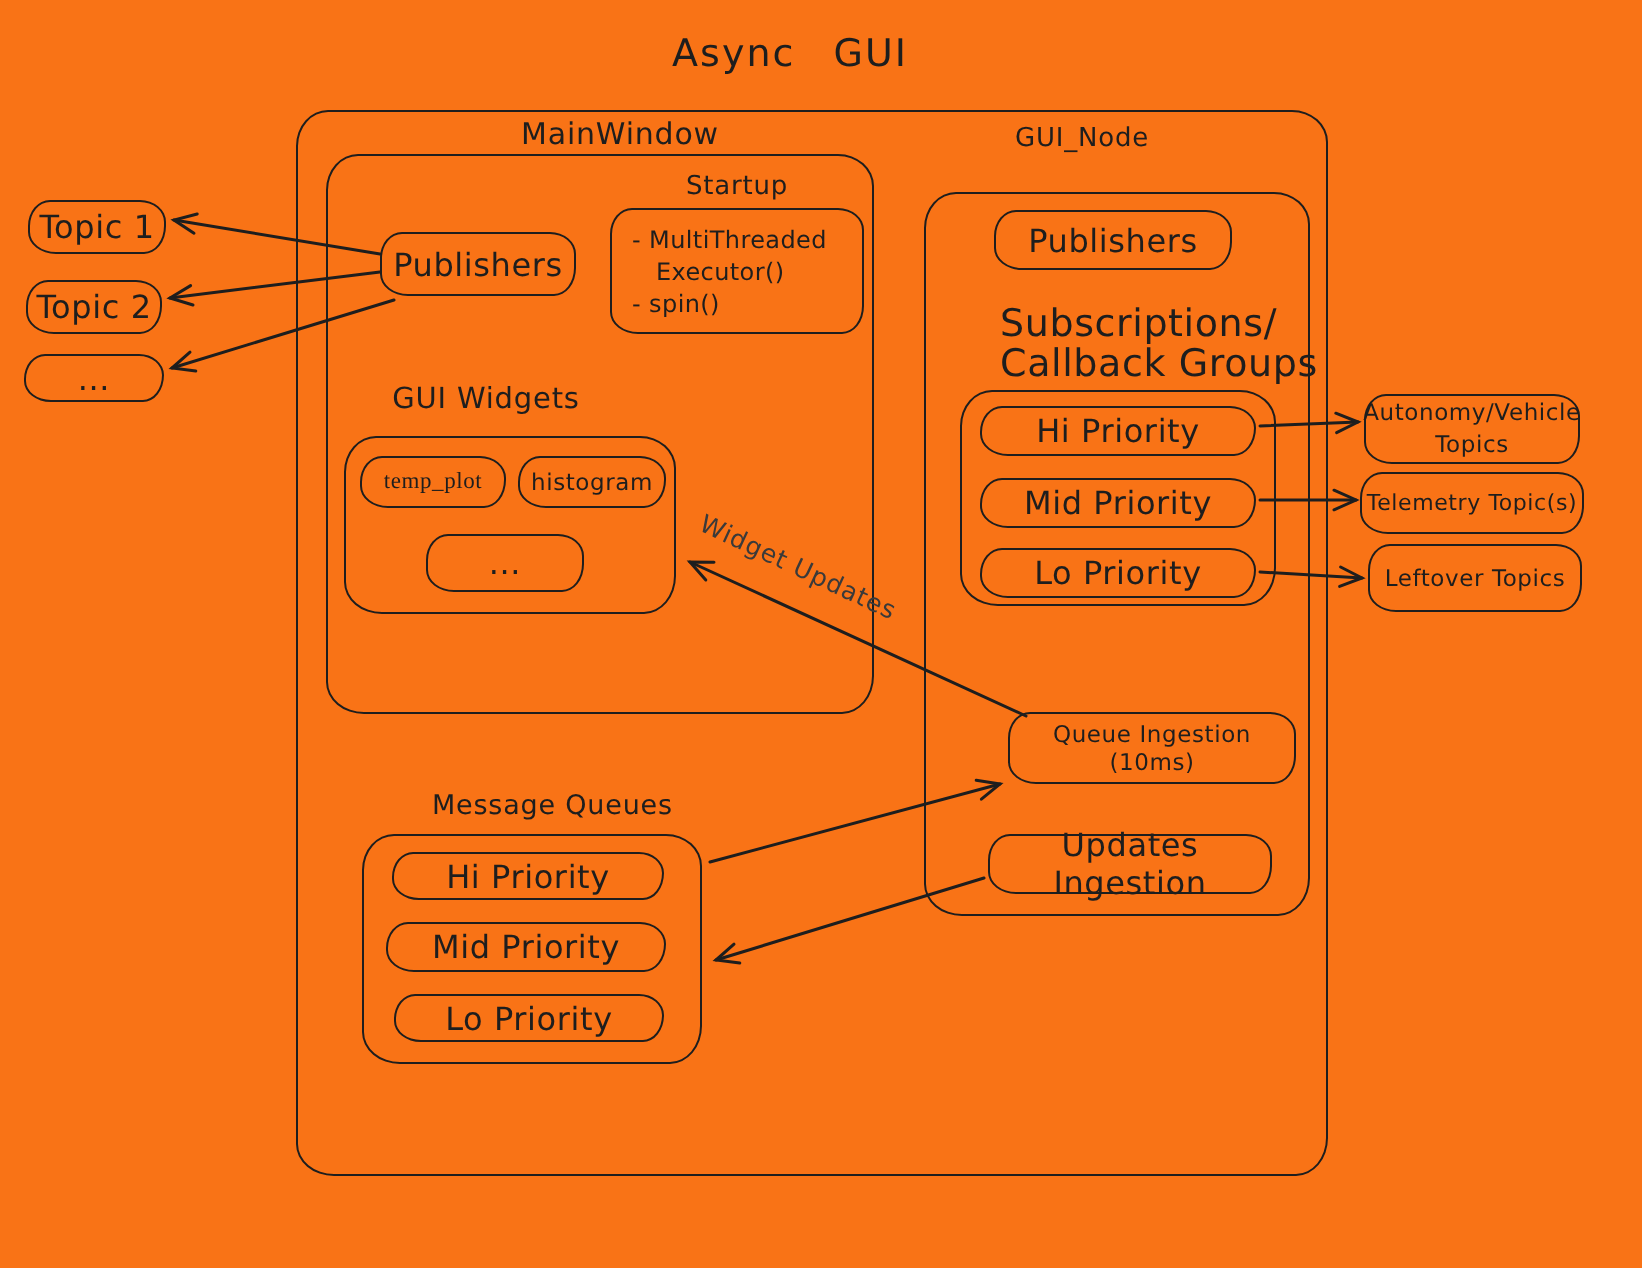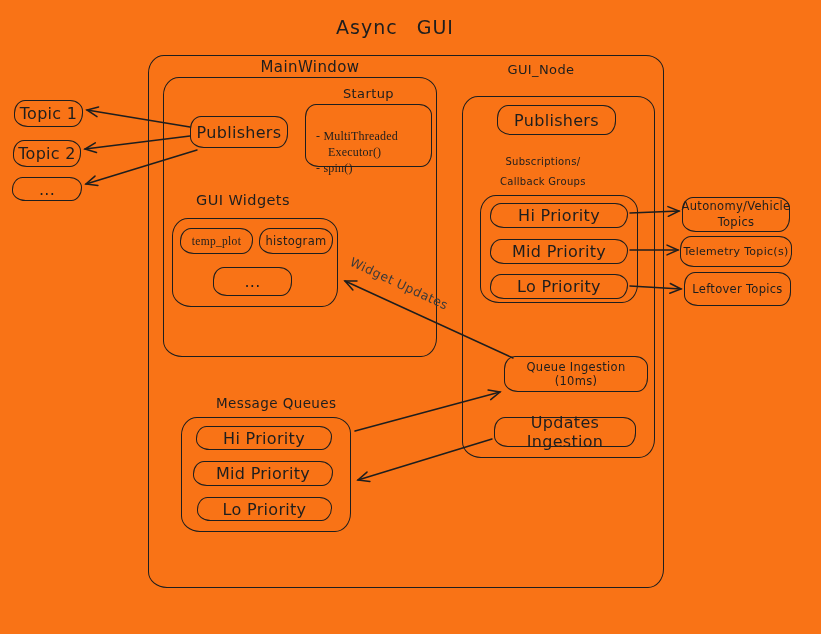--- a/index.html
+++ b/index.html
@@ -43,23 +43,23 @@
   .startup-lines {
     position: absolute;
     font-size: 12px;
     line-height: 16px;
     letter-spacing: 0.2px;
     text-align: left;
   }
   .startup-lines .indent { padding-left: 12px; }
   .subs-label {
     position: absolute;
-    font-size: 10px;
+    font-size: 19px;
     line-height: 20px;
-    text-align: center;
+    text-align: left;
     letter-spacing: 0.3px;
     white-space: nowrap;
   }
   .small { font-size: 11.5px; }
   .wrap2 { line-height: 1.35; padding: 16px 4px; }
   #arrows { position: absolute; left: 0; top: 0; pointer-events: none; }
   #widget-updates {
     position: absolute;
     left: 354px; top: 254px;
     width: 112px;
@@ -82,21 +82,21 @@
 
   <div class="lbl" style="left:230px; top:58px; width:160px; font-size:15px;">MainWindow</div>
   <div class="box frame" style="left:163px; top:77px; width:274px; height:280px;"></div>
 
   <div class="box" style="left:190px; top:116px; width:98px; height:32px;">
     <span>Publishers</span>
   </div>
 
   <div class="lbl" style="left:305px; top:86px; width:127px; font-size:13px;">Startup</div>
   <div class="box" style="left:305px; top:104px; width:127px; height:63px;"></div>
-  <div class="startup-lines" style="left:316px; top:128px; width:112px;font-family:Liberation Serif, serif;">
+  <div class="startup-lines" style="left:316px; top:112px; width:112px;">
     <div>- MultiThreaded</div>
     <div class="indent">Executor()</div>
     <div>- spin()</div>
   </div>
 
   <div class="lbl" style="left:193px; top:192px; width:100px; font-size:14.5px;">GUI Widgets</div>
   <div class="box frame" style="left:172px; top:218px; width:166px; height:89px;"></div>
   <div class="box small" style="left:180px; top:228px; width:73px; height:26px;font-family:Liberation Serif, serif;">
     <span>temp_plot</span>
   </div>

